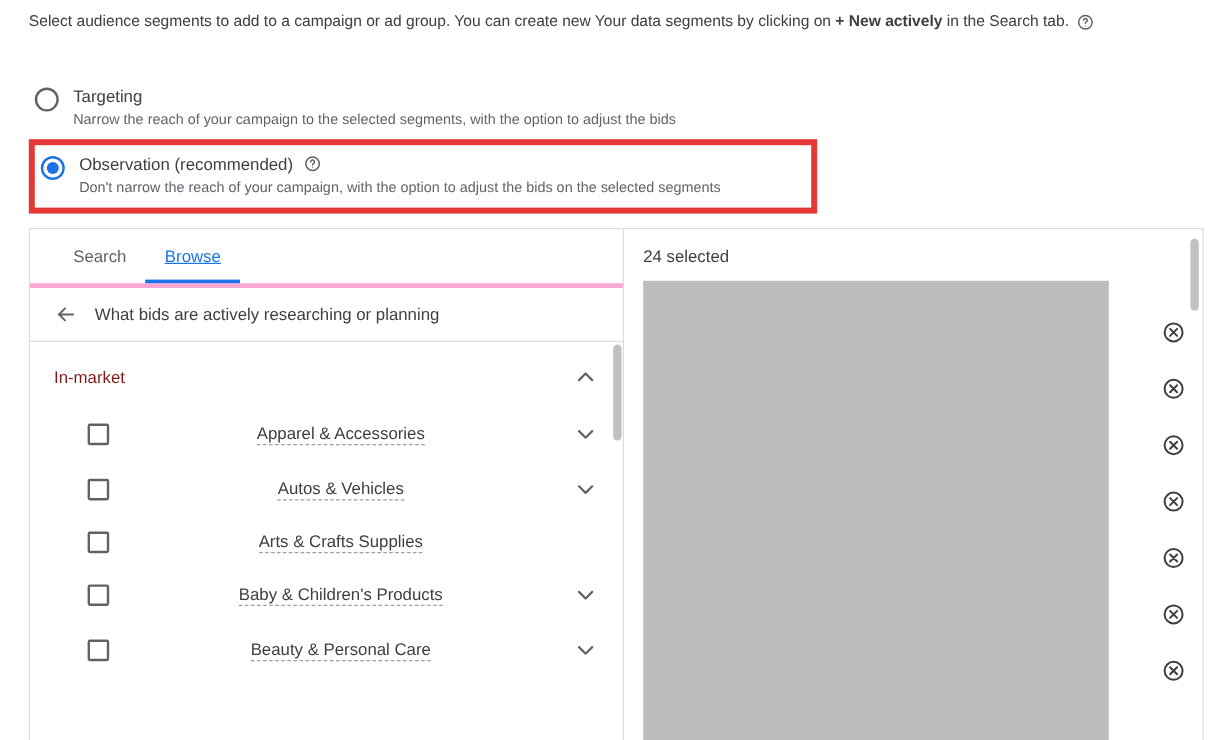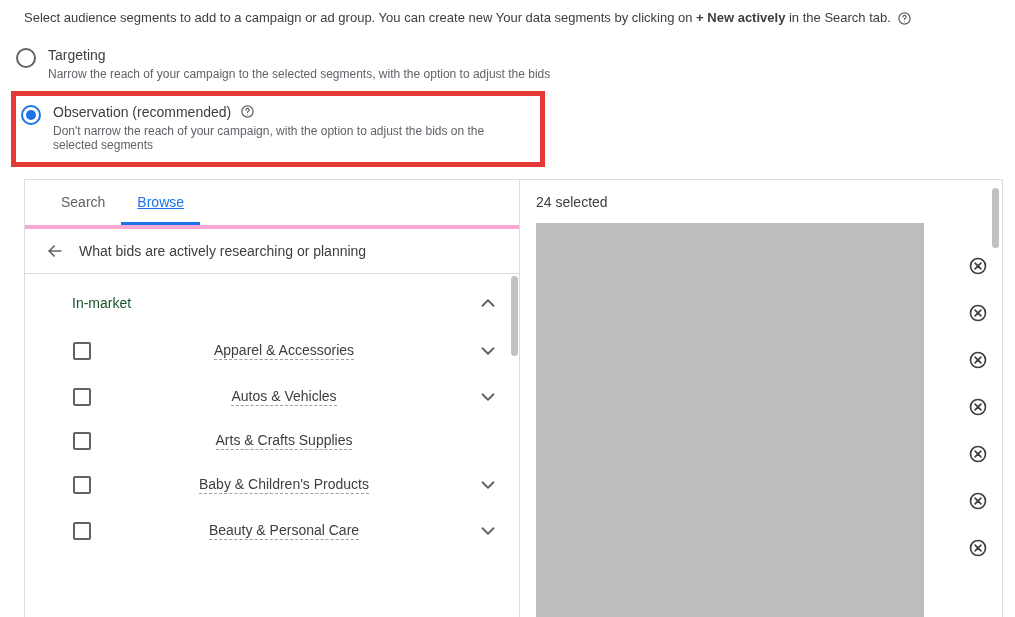--- a/index.html
+++ b/index.html
@@ -32,35 +32,36 @@
       height: 16px;
       color: #5f6368;
       vertical-align: middle;
       margin-left: 2px;
     }
     .help-icon svg {
       width: 15px;
       height: 15px;
     }
     .radio-options {
-      padding: 0 0 0 16px;
+      padding: 0 0 0 29px;
+      margin-top: 25px;
     }
     .radio-option {
       display: flex;
       align-items: flex-start;
       gap: 12px;
       padding: 4px 0 10px 0;
       cursor: pointer;
     }
     .radio-option.highlighted {
       border: 5px solid #e53935;
       padding: 8px 10px 10px 0;
       margin-left: -5px;
       background: #fff;
-      width: 534px;
+      width: 657px;
     }
     .radio-option.highlighted .radio-content {
       padding-left: 0;
     }
     .radio-circle {
       width: 20px;
       height: 20px;
       border: 2px solid #5f6368;
       border-radius: 50%;
       flex-shrink: 0;
@@ -165,22 +166,21 @@
     }
     .section-header {
       display: flex;
       align-items: center;
       justify-content: space-between;
       padding: 18px 20px 14px 20px;
       cursor: pointer;
     }
     .section-title {
       font-size: 14px;
-      color: #14532d;
-      margin-left: 27px;
+      color: #7f1d1d;
     }
     .chevron {
       color: #5f6368;
       display: flex;
     }
     .chevron svg {
       width: 22px;
       height: 22px;
     }
     .list-item {

